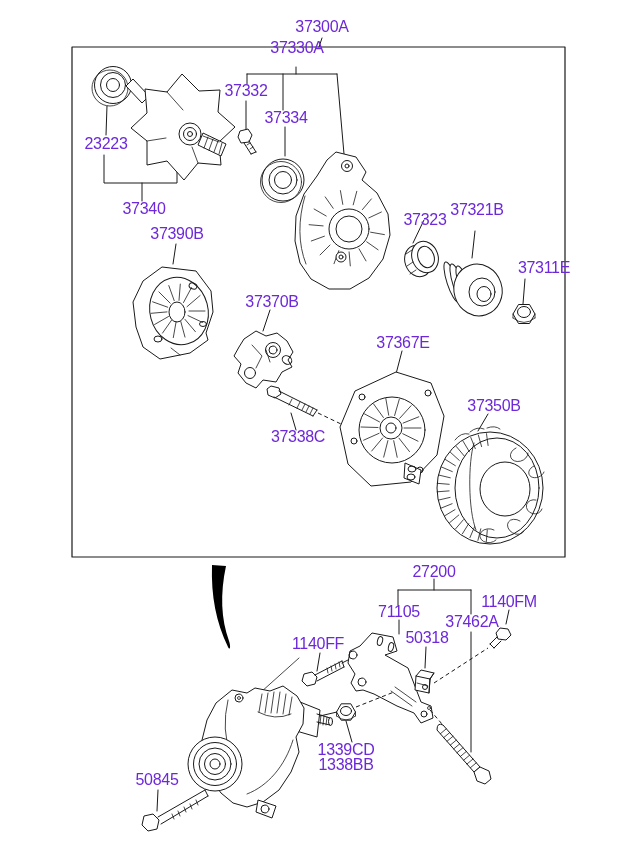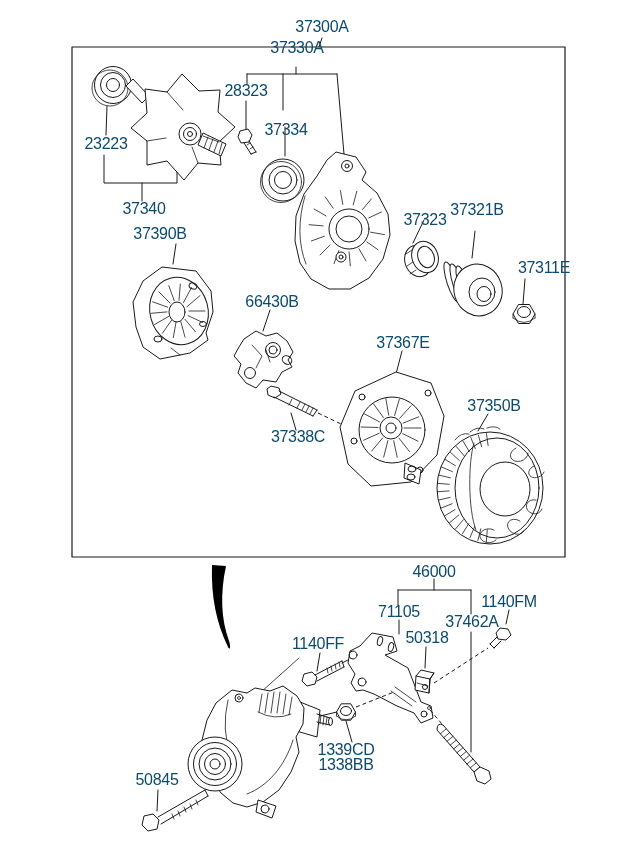--- a/index.html
+++ b/index.html
@@ -1,20 +1,20 @@
 <!DOCTYPE html>
 <html><head>
 <meta charset="utf-8">
 <style>
   html,body{margin:0;padding:0;background:#fff;}
   .stage{position:relative;width:620px;height:848px;background:#ffffff;overflow:hidden;
          font-family:"Liberation Sans", sans-serif;}
   .stage svg{position:absolute;left:0;top:0;}
   .part-label{position:absolute;transform:translateX(-50%);font-size:16px;line-height:1;
-              letter-spacing:-0.3px;color:#0c4a6e;white-space:nowrap;}
+              letter-spacing:-0.3px;color:#6d28d9;white-space:nowrap;}
   
   .ln{fill:none;stroke:#1a1a1a;stroke-width:1;stroke-linecap:round;stroke-linejoin:round;}
   .f {fill:#ffffff;stroke:#1a1a1a;stroke-width:1;stroke-linejoin:round;}
   .thin{fill:none;stroke:#1a1a1a;stroke-width:0.8;stroke-linecap:round;}
   .dash{fill:none;stroke:#1a1a1a;stroke-width:1;stroke-dasharray:4 3;}
   .blk{fill:#000;stroke:none;}
 </style>
 </head>
 <body>
 
@@ -235,33 +235,33 @@
   <g>
     <path class="dash" d="M434,683 L488,648"></path>
     <path class="dash" d="M430,710 L442,724"></path>
     <path class="dash" d="M356,707 L394,692"></path>
     <path class="dash" d="M318,413 L341,424"></path>
   </g>
 </svg>
 
 <div class="part-label" style="left:322px;top:19px">37300A</div>
 <div class="part-label" style="left:297px;top:40px">37330A</div>
-<div class="part-label" style="left:246px;top:83px">28323</div>
-<div class="part-label" style="left:286px;top:122px">37334</div>
+<div class="part-label" style="left:246px;top:83px">37332</div>
+<div class="part-label" style="left:286px;top:110px">37334</div>
 <div class="part-label" style="left:106px;top:136px">23223</div>
 <div class="part-label" style="left:144px;top:201px">37340</div>
-<div class="part-label" style="left:160px;top:226px">37390B</div>
-<div class="part-label" style="left:272px;top:294px">66430B</div>
+<div class="part-label" style="left:177px;top:226px">37390B</div>
+<div class="part-label" style="left:272px;top:294px">37370B</div>
 <div class="part-label" style="left:298px;top:429px">37338C</div>
 <div class="part-label" style="left:425px;top:212px">37323</div>
 <div class="part-label" style="left:477px;top:202px">37321B</div>
 <div class="part-label" style="left:544px;top:260px">37311E</div>
 <div class="part-label" style="left:403px;top:335px">37367E</div>
 <div class="part-label" style="left:494px;top:398px">37350B</div>
-<div class="part-label" style="left:434px;top:564px">46000</div>
+<div class="part-label" style="left:434px;top:564px">27200</div>
 <div class="part-label" style="left:399px;top:604px">71105</div>
 <div class="part-label" style="left:472px;top:614px">37462A</div>
 <div class="part-label" style="left:427px;top:630px">50318</div>
 <div class="part-label" style="left:509px;top:594px">1140FM</div>
 <div class="part-label" style="left:318px;top:636px">1140FF</div>
 <div class="part-label" style="left:346px;top:742px">1339CD</div>
 <div class="part-label" style="left:346px;top:757px">1338BB</div>
 <div class="part-label" style="left:157px;top:772px">50845</div>
 
 </div>

